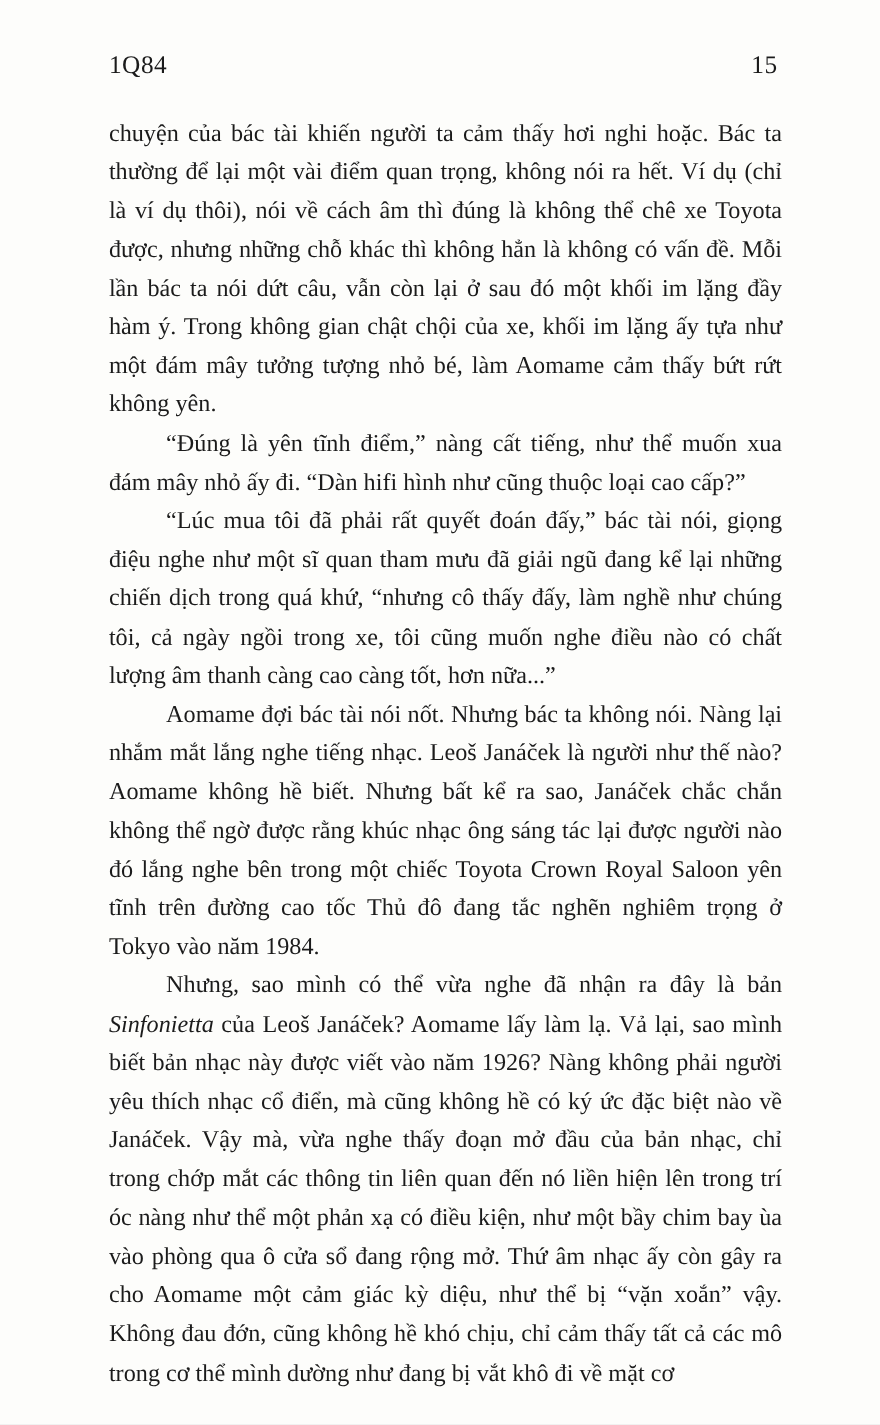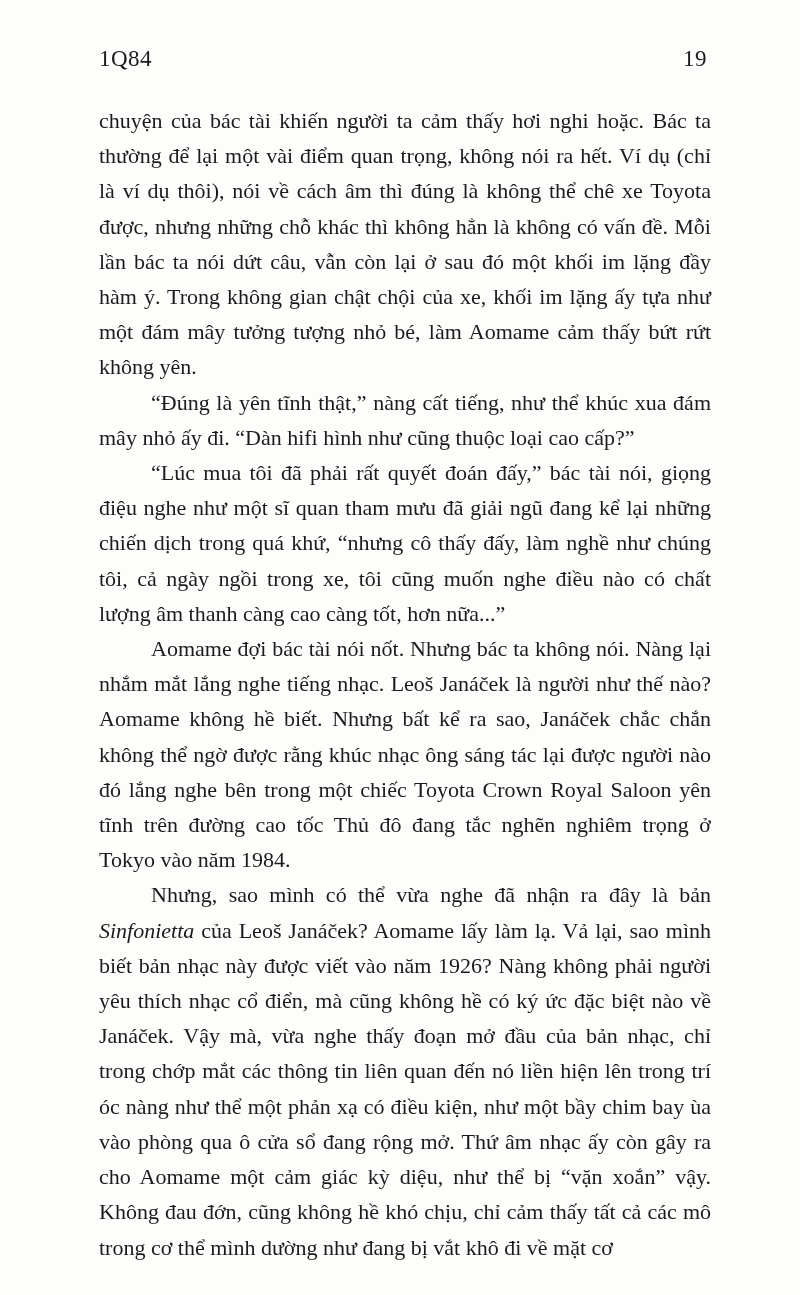--- a/index.html
+++ b/index.html
@@ -49,28 +49,28 @@
     font-style: italic;
   }
 </style>
 </head>
 <body>
 
 <div class="page">
 
   <div class="running-header">
     <span>1Q84</span>
-    <span>19</span>
+    <span>15</span>
   </div>
 
   <div class="body-text">
 
     <p class="para"><span>chuyện của bác tài khiến người ta cảm thấy hơi nghi hoặc. Bác ta thường để lại một vài điểm quan trọng, không nói ra hết. Ví dụ (chỉ là ví dụ thôi), nói về cách âm thì đúng là không thể chê xe Toyota được, nhưng những chỗ khác thì không hẳn là không có vấn đề. Mỗi lần bác ta nói dứt câu, vẫn còn lại ở sau đó một khối im lặng đầy hàm ý. Trong không gian chật chội của xe, khối im lặng ấy tựa như một đám mây tưởng tượng nhỏ bé, làm Aomame cảm thấy bứt rứt không yên.</span></p>
 
-    <p class="para indent"><span>“Đúng là yên tĩnh thật,” nàng cất tiếng, như thể khúc xua đám mây nhỏ ấy đi. “Dàn hifi hình như cũng thuộc loại cao cấp?”</span></p>
+    <p class="para indent"><span>“Đúng là yên tĩnh điểm,” nàng cất tiếng, như thể muốn xua đám mây nhỏ ấy đi. “Dàn hifi hình như cũng thuộc loại cao cấp?”</span></p>
 
     <p class="para indent"><span>“Lúc mua tôi đã phải rất quyết đoán đấy,” bác tài nói, giọng điệu nghe như một sĩ quan tham mưu đã giải ngũ đang kể lại những chiến dịch trong quá khứ, “nhưng cô thấy đấy, làm nghề như chúng tôi, cả ngày ngồi trong xe, tôi cũng muốn nghe điều nào có chất lượng âm thanh càng cao càng tốt, hơn nữa...”</span></p>
 
     <p class="para indent"><span>Aomame đợi bác tài nói nốt. Nhưng bác ta không nói. Nàng lại nhắm mắt lắng nghe tiếng nhạc. Leoš Janáček là người như thế nào? Aomame không hề biết. Nhưng bất kể ra sao, Janáček chắc chắn không thể ngờ được rằng khúc nhạc ông sáng tác lại được người nào đó lắng nghe bên trong một chiếc Toyota Crown Royal Saloon yên tĩnh trên đường cao tốc Thủ đô đang tắc nghẽn nghiêm trọng ở Tokyo vào năm 1984.</span></p>
 
     <p class="para indent"><span>Nhưng, sao mình có thể vừa nghe đã nhận ra đây là bản </span><span class="italic">Sinfonietta</span><span> của Leoš Janáček? Aomame lấy làm lạ. Vả lại, sao mình biết bản nhạc này được viết vào năm 1926? Nàng không phải người yêu thích nhạc cổ điển, mà cũng không hề có ký ức đặc biệt nào về Janáček. Vậy mà, vừa nghe thấy đoạn mở đầu của bản nhạc, chỉ trong chớp mắt các thông tin liên quan đến nó liền hiện lên trong trí óc nàng như thể một phản xạ có điều kiện, như một bầy chim bay ùa vào phòng qua ô cửa sổ đang rộng mở. Thứ âm nhạc ấy còn gây ra cho Aomame một cảm giác kỳ diệu, như thể bị “vặn xoắn” vậy. Không đau đớn, cũng không hề khó chịu, chỉ cảm thấy tất cả các mô trong cơ thể mình dường như đang bị vắt khô đi về mặt cơ</span></p>
 
   </div>
 
 </div>

